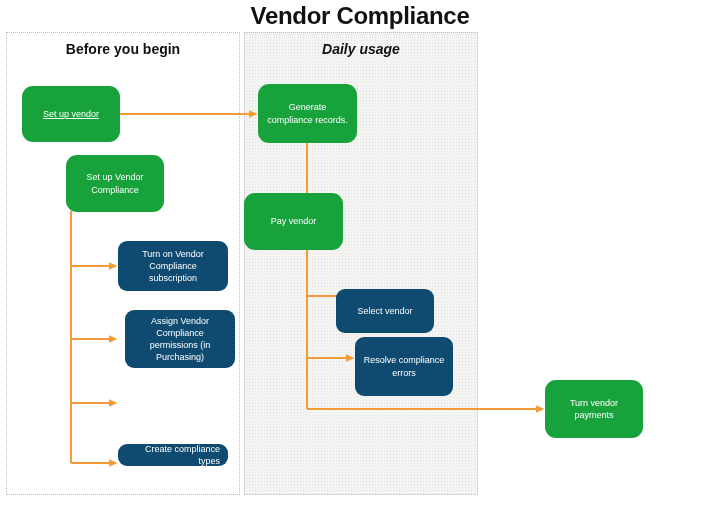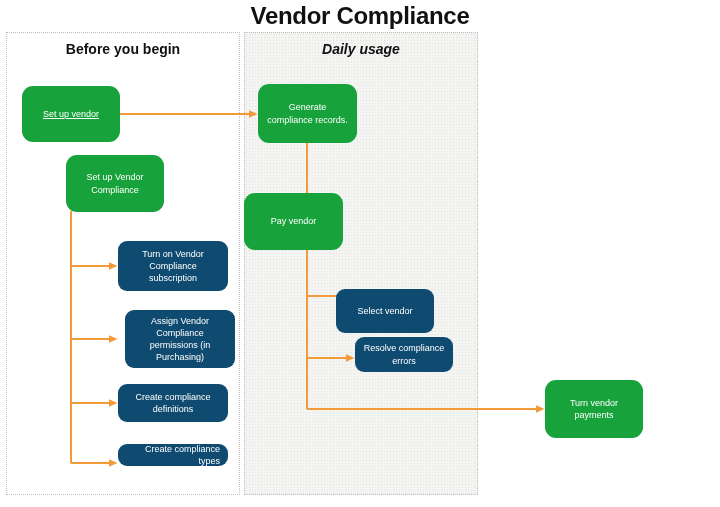--- a/index.html
+++ b/index.html
@@ -52,21 +52,21 @@
   
   #n-set-up-vendor              { left:22px;  top:86px;  width:98px;  height:56px;text-decoration:underline; }
   #n-set-up-vendor-compliance   { left:22px;  top:155px; width:98px;  height:57px;margin-left:44px; }
   #n-turn-on-subscription       { left:118px; top:241px; width:110px; height:50px; }
   #n-assign-permissions         { left:118px; top:310px; width:110px; height:58px;margin-left:7px; }
   #n-create-definitions         { left:118px; top:384px; width:110px; height:38px; }
   #n-create-types               { left:118px; top:444px; width:110px; height:22px;text-align:right; }
   #n-generate-records           { left:258px; top:84px;  width:99px;  height:59px; }
   #n-pay-vendor                 { left:244px; top:193px; width:99px;  height:57px;text-align:right; }
   #n-select-vendor              { left:336px; top:277px; width:98px;  height:44px;margin-top:12px; }
-  #n-resolve-errors             { left:355px; top:337px; width:98px;  height:35px; }
+  #n-resolve-errors             { left:355px; top:337px; width:98px;  height:59px; }
   #n-view-payments              { left:545px; top:380px; width:98px;  height:58px; }
 </style>
 </head>
 <body>
 
 <div id="stage">
 
   <div class="diagram-title">Vendor Compliance</div>
 
   <div class="panel plain" id="panel-1">
@@ -102,23 +102,20 @@
   </div>
   <div class="node node-green" id="n-set-up-vendor-compliance">
     <span>Set up Vendor Compliance</span>
   </div>
   <div class="node node-blue" id="n-turn-on-subscription">
     <span>Turn on Vendor Compliance subscription</span>
   </div>
   <div class="node node-blue" id="n-assign-permissions">
     <span>Assign Vendor Compliance permissions (in Purchasing)</span>
   </div>
-  <div class="node node-blue" id="n-create-definitions">
-    <span>Create compliance definitions</span>
-  </div>
   <div class="node node-blue" id="n-create-types">
     <span>Create compliance types</span>
   </div>
   <div class="node node-green" id="n-generate-records">
     <span>Generate compliance records.</span>
   </div>
   <div class="node node-green" id="n-pay-vendor">
     <span>Pay vendor</span>
   </div>
   <div class="node node-blue" id="n-select-vendor">

